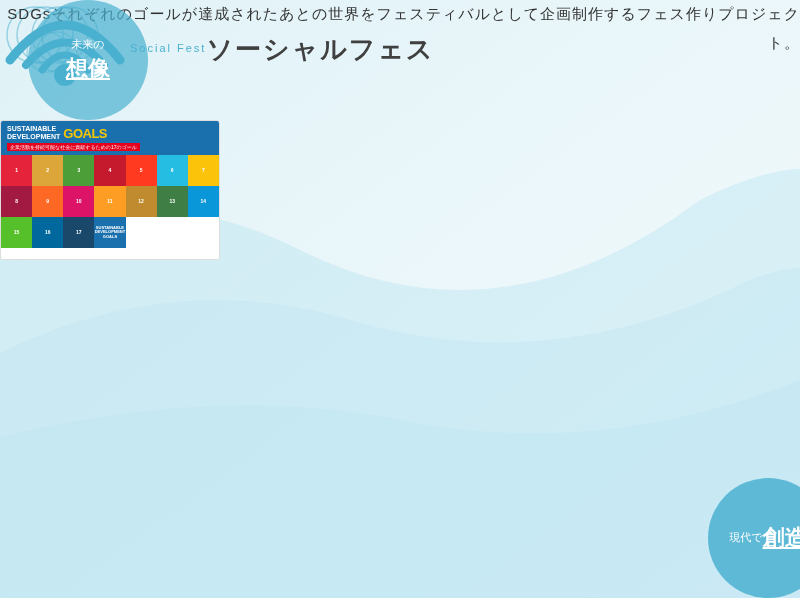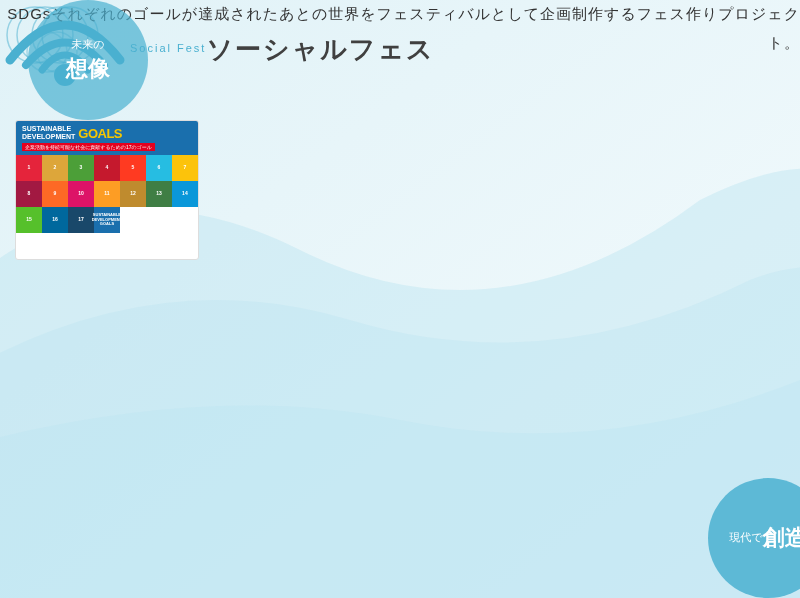--- a/index.html
+++ b/index.html
@@ -133,32 +133,32 @@
     .venn-label-small {
       font-size: 11px;
       color: #fff;
       margin-bottom: 2px;
     }
 
     .venn-label-large {
       font-size: 22px;
       font-weight: bold;
       color: #fff;
+      text-decoration: underline;
     }
 
     
     .sdgs-grid {
-      width: 184px;
+      width: 220px;
       height: 140px;
       background: white;
       border: 1px solid #ddd;
       border-radius: 3px;
       overflow: hidden;
       position: relative;
-      margin-left: 15px;
     }
 
     .sdgs-header {
       background: #1a6fad;
       padding: 4px 6px;
       display: flex;
       align-items: center;
       gap: 4px;
     }
 

